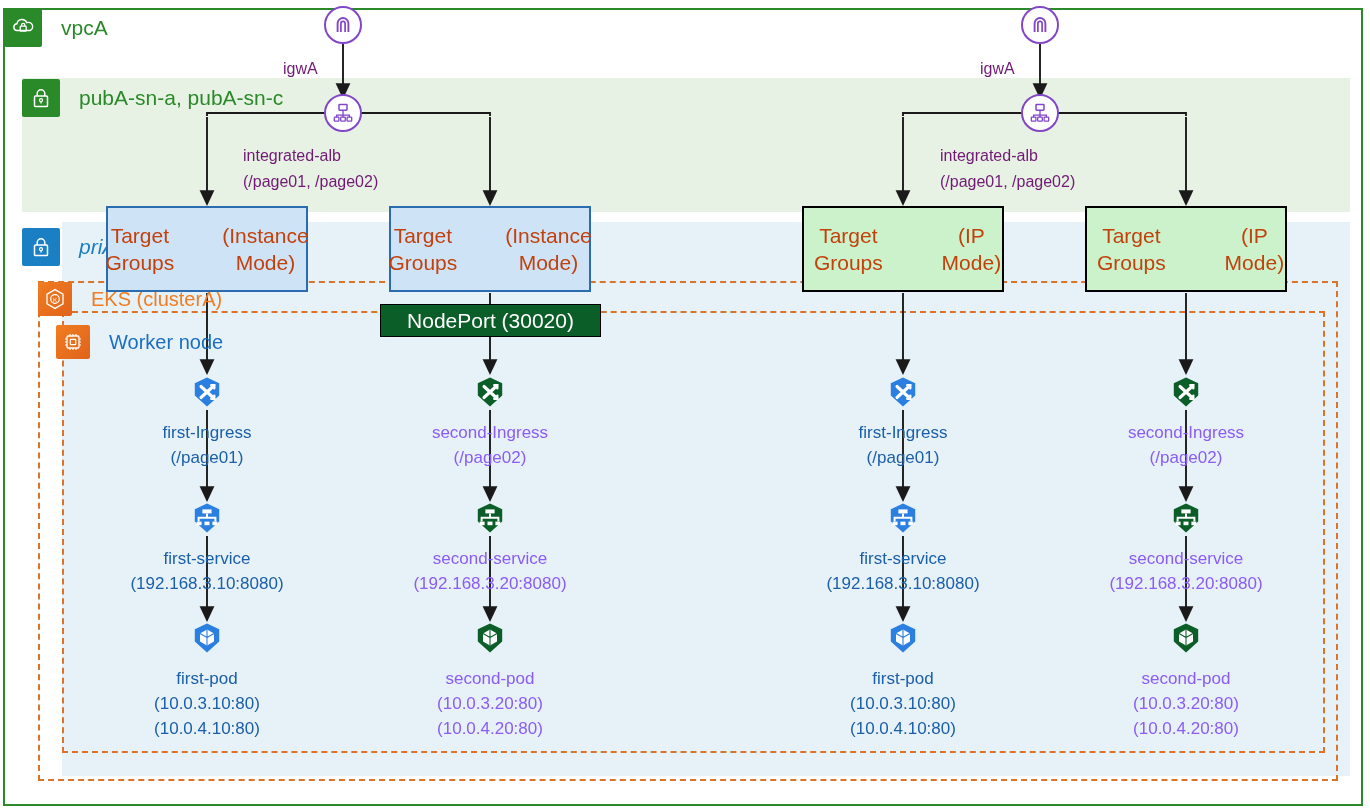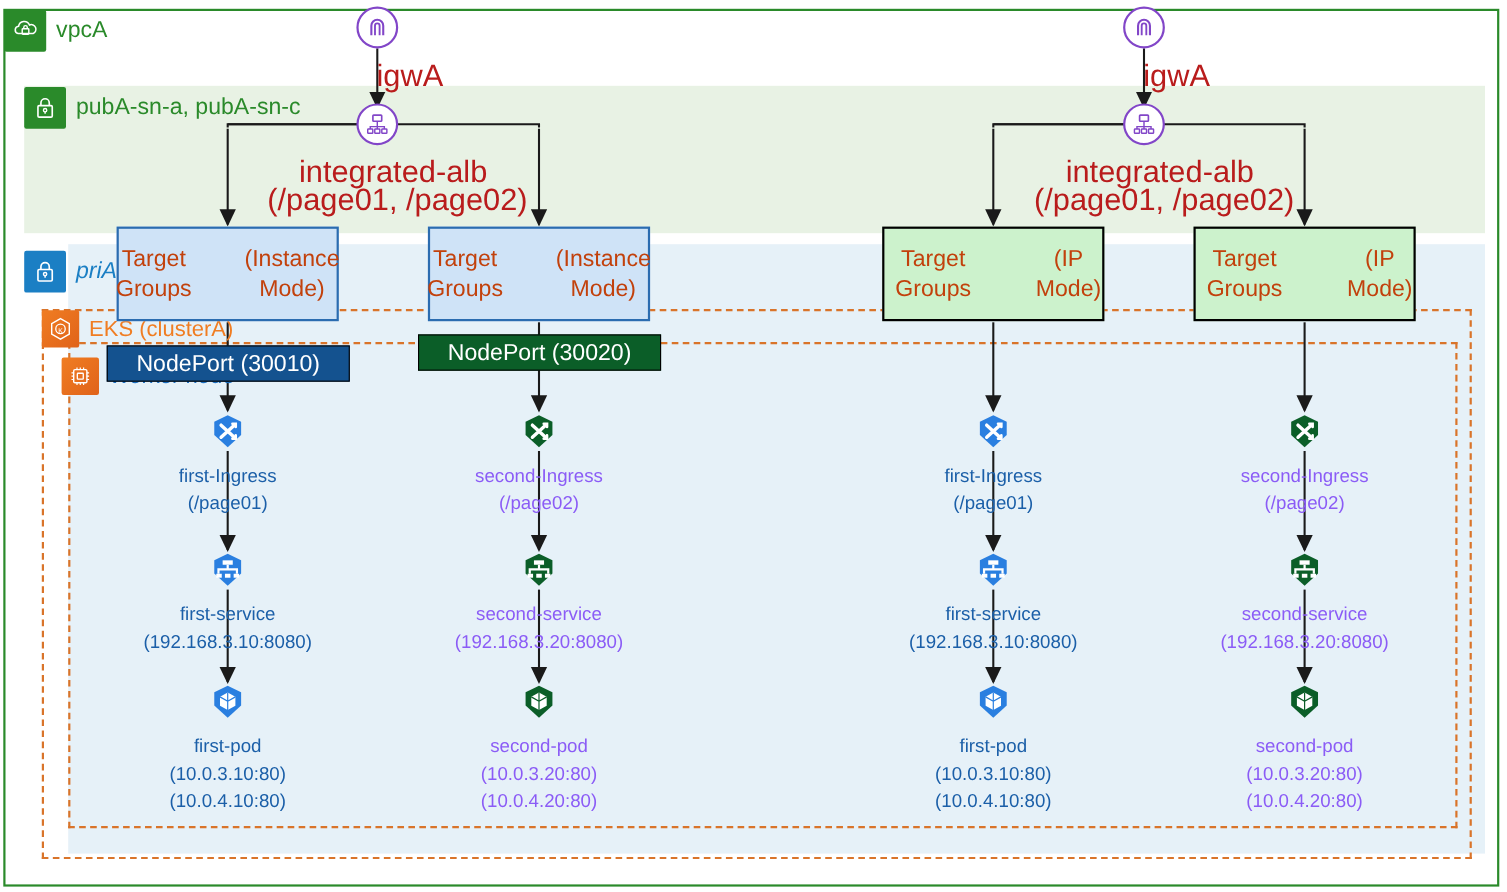--- a/index.html
+++ b/index.html
@@ -8,42 +8,42 @@
 
   
   .vpc-border{position:absolute;left:3px;top:8px;width:1360px;height:798px;border:2px solid #2a8a2a;box-sizing:border-box;}
   .pub-band{position:absolute;left:22px;top:78px;width:1328px;height:134px;background:#e8f2e4;}
   .pri-band{position:absolute;left:62px;top:222px;width:1288px;height:554px;background:#e6f1f8;}
 
   .eks-dash{position:absolute;left:38px;top:281px;width:1300px;height:500px;border:2px dashed #d9742a;box-sizing:border-box;}
   .worker-dash{position:absolute;left:62px;top:311px;width:1263px;height:442px;border:2px dashed #d9742a;box-sizing:border-box;}
 
   
-  .tag{position:absolute;display:flex;align-items:center;gap:9px;white-space:nowrap;}
+  .tag{position:absolute;display:flex;align-items:center;gap:19px;white-space:nowrap;}
   .tag .sq{width:38px;height:38px;border-radius:2px;display:flex;align-items:center;justify-content:center;flex:0 0 auto;}
   .tag .sq.green{background:#2a8a2a;}
   .tag .sq.blue{background:#1b7fc4;}
   .tag .sq.orange{background:linear-gradient(135deg,#f07d22,#e0631a);}
   .tag .txt{font-size:21px;}
 
   .vpc-tag{left:4px;top:9px;}   .vpc-tag .txt{color:#2a8a2a;}
   .pub-tag{left:22px;top:79px;} .pub-tag .txt{color:#2a8a2a;}
   .pri-tag{left:22px;top:228px;}.pri-tag .txt{color:#1b7fc4;font-style:italic;}
   .eks-tag{left:38px;top:282px;justify-content:flex-end;}.eks-tag .sq{width:34px;height:34px;} .eks-tag .txt{color:#f07d22;font-size:20px;}
   .wrk-tag{left:56px;top:325px;}.wrk-tag .sq{width:34px;height:34px;} .wrk-tag .txt{color:#1b6fc0;font-size:20px;}
 
   
   #wires{position:absolute;left:0;top:0;width:1370px;height:811px;pointer-events:none;}
 
   
   .circ{position:absolute;width:38px;height:38px;border-radius:50%;border:2.2px solid #8246c8;background:#fff;
         box-sizing:border-box;display:flex;align-items:center;justify-content:center;}
 
   
-  .clab{position:absolute;text-align:right;color:#b91c1c;font-size:28px;line-height:26px;white-space:nowrap;}
+  .clab{position:absolute;text-align:left;color:#701a75;font-size:16px;line-height:26px;white-space:nowrap;}
 
   
   .tgbox{position:absolute;box-sizing:border-box;display:flex;align-items:center;
          justify-content:center;font-size:21px;line-height:27px;color:#c2410c;text-align:center;gap:48px;}
   .tg-inst{background:#cfe3f7;border:2px solid #2b6cb0;}
   .tg-ip{background:#ccf2cc;border:2px solid #000;}
 
   
   .npbox{position:absolute;box-sizing:border-box;display:flex;align-items:center;justify-content:center;
          font-size:21px;color:#ffffff;border:1.5px solid #000;}
@@ -223,21 +223,20 @@
   </div>
   <div class="tgbox tg-ip" style="left:802px;top:206px;width:202px;height:86px;">
     <span>Target Groups</span>
     <span>(IP Mode)</span>
   </div>
   <div class="tgbox tg-ip" style="left:1085px;top:206px;width:202px;height:86px;">
     <span>Target Groups</span>
     <span>(IP Mode)</span>
   </div>
 
-  <div class="npbox np-blue" style="left:97px;top:314px;width:221px;height:33px;">NodePort (30010)</div>
   <div class="npbox np-green" style="left:380px;top:304px;width:221px;height:33px;">NodePort (30020)</div>
 
   <div class="kicon" style="left:190px;top:375px;">
     <svg width="34" height="34" viewBox="0 0 34 34">
       <path d="M17 2.4l12.2 5.9v12.1L17 31.6 4.8 20.4V8.3z" fill="#2a7fe0"></path>
       <path d="M11 11.5l12 11M23 11.5l-12 11" stroke="#fff" stroke-width="3.1" stroke-linecap="round"></path>
       <path d="M21.3 10.2h3v3M21.3 23.8h3v-3" stroke="#fff" stroke-width="2.4" fill="none" stroke-linecap="round"></path>
     </svg>
   </div>
   <div class="klab blue" style="left:57px;top:420px;width:300px;">

